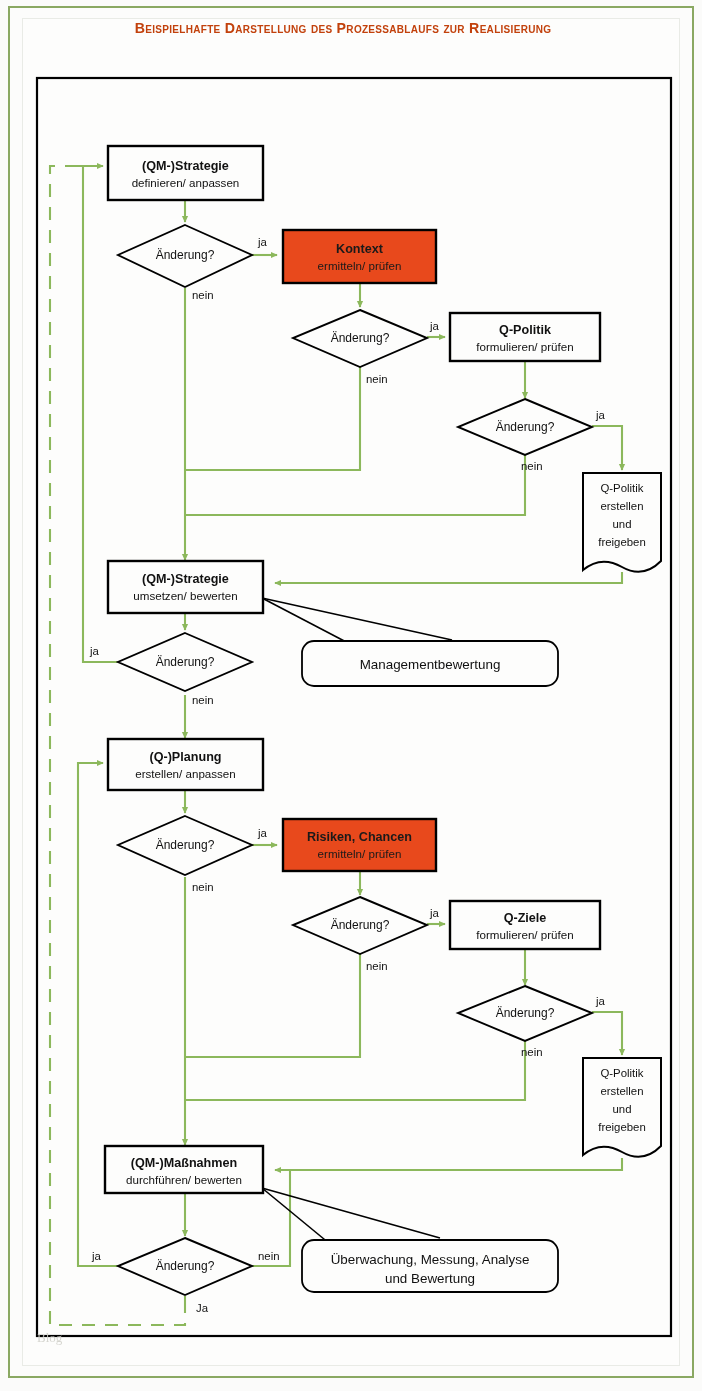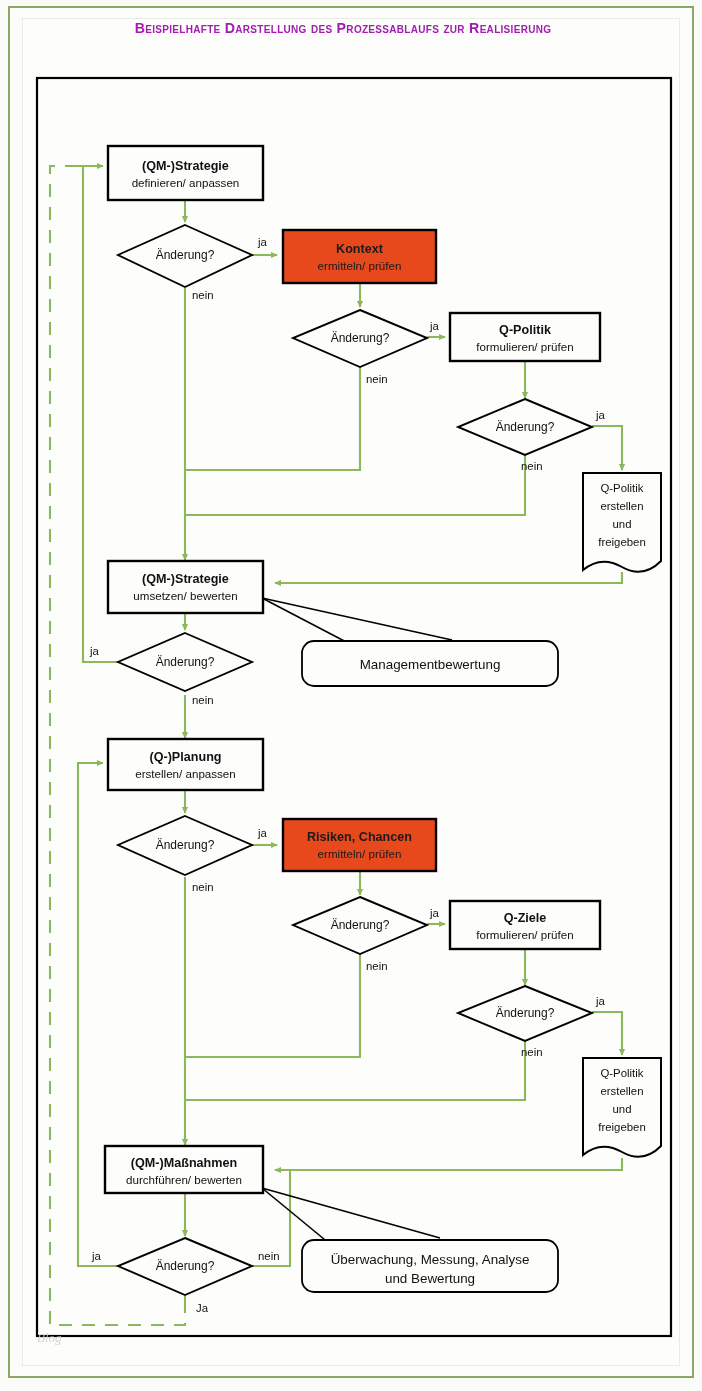--- a/index.html
+++ b/index.html
@@ -18,34 +18,34 @@
   .inner-white{
     position:absolute;left:12px;top:10px;right:12px;bottom:10px;
     background:#fdfdfc;border:1px solid #e9ebe6;box-sizing:border-box;
   }
   .title-wrap{
     position:absolute;left:20px;top:18px;width:646px;
     text-align:center;
     pointer-events:none;
   }
   .title-line{
-    color:#a21caf;
+    color:#c2410c;
     font-family:"Liberation Sans",sans-serif;
     font-weight:600;
     font-size:14.2px;
     letter-spacing:.3px;
     font-variant:small-caps;
     line-height:21px;
     white-space:nowrap;
   }
   .title-line.l2{font-size:14.6px;}
   svg#chart{position:absolute;left:0;top:0;width:702px;height:1391px;}
   .wm{
     position:absolute;left:37px;top:1330px;
-    font-size:13px;color:#cfcfc8;font-style:italic;
+    font-size:13px;color:#cfcfc8;
     font-family:"Liberation Serif",serif;
     opacity:.85;
   }
   text{font-family:"Liberation Sans",sans-serif;}
   .nodeTitle{font-weight:bold;font-size:12.6px;fill:#111111;}
   .nodeSub{font-size:11.6px;fill:#111111;}
   .nodeTitleO{font-weight:bold;font-size:12.6px;fill:#1a1a1a;}
   .nodeSubO{font-size:11.6px;fill:#1a1a1a;}
   .dia{font-size:12px;fill:#111111;}
   .edgeLbl{font-size:11.4px;fill:#111111;}

